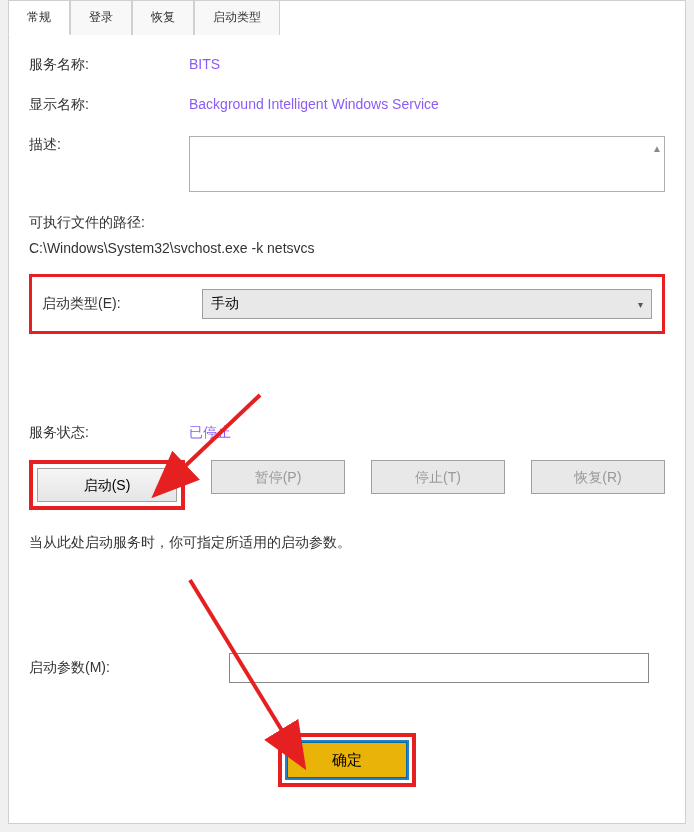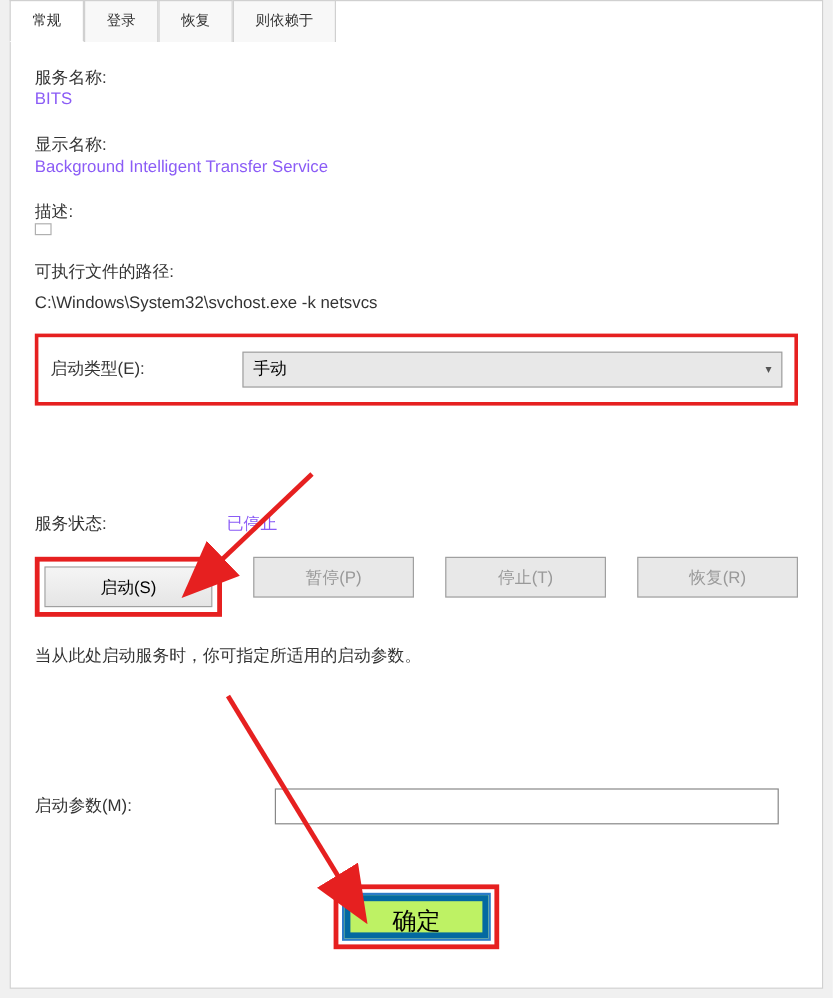--- a/index.html
+++ b/index.html
@@ -49,21 +49,20 @@
       background: #f8f8f8;
       border-top: 1px solid #d0d0d0;
     }
     .panel {
       padding: 20px 20px 12px 20px;
     }
     .row {
       display: flex;
       align-items: flex-start;
       margin-bottom: 22px;
-      flex-direction: column;
     }
     .label {
       width: 160px;
       flex-shrink: 0;
       color: #333;
     }
     .value {
       color: #8b5cf6;
     }
     .desc-box {
@@ -179,58 +178,58 @@
       border: 4px solid #e62020;
       padding: 3px;
     }
     .ok-btn-inner {
       border: 2px solid #2a7bc8;
       padding: 0;
     }
     .ok-btn {
       width: 120px;
       height: 36px;
-      background: #bef264;
-      border: 5px solid #0369a1;
+      background: #eab308;
+      border: 1px solid #0369a1;
       text-align: center;
       line-height: 34px;
-      font-size: 20px;
+      font-size: 15px;
       cursor: pointer;
     }
     svg.arrow-overlay {
       position: absolute;
       top: 0;
       left: 0;
       width: 694px;
       height: 832px;
       pointer-events: none;
       z-index: 100;
     }
   </style>
 </head>
 <body>
 
 <div class="dialog">
   <div class="tabs">
     <div class="tab active">常规</div>
     <div class="tab">登录</div>
     <div class="tab">恢复</div>
-    <div class="tab">则依赖于</div>
+    <div class="tab">启动类型</div>
   </div>
 
   <div class="panel">
 
     <div class="row">
       <div class="label">服务名称:</div>
       <div class="value">BITS</div>
     </div>
 
     <div class="row">
       <div class="label">显示名称:</div>
-      <div class="value">Background Intelligent Transfer Service</div>
+      <div class="value">Background Intelligent Windows Service</div>
     </div>
 
     <div class="row">
       <div class="label">描述:</div>
       <div class="desc-box">
         <span class="desc-scroll-arrow">▲</span>
       </div>
     </div>
 
     <div class="path-section">

